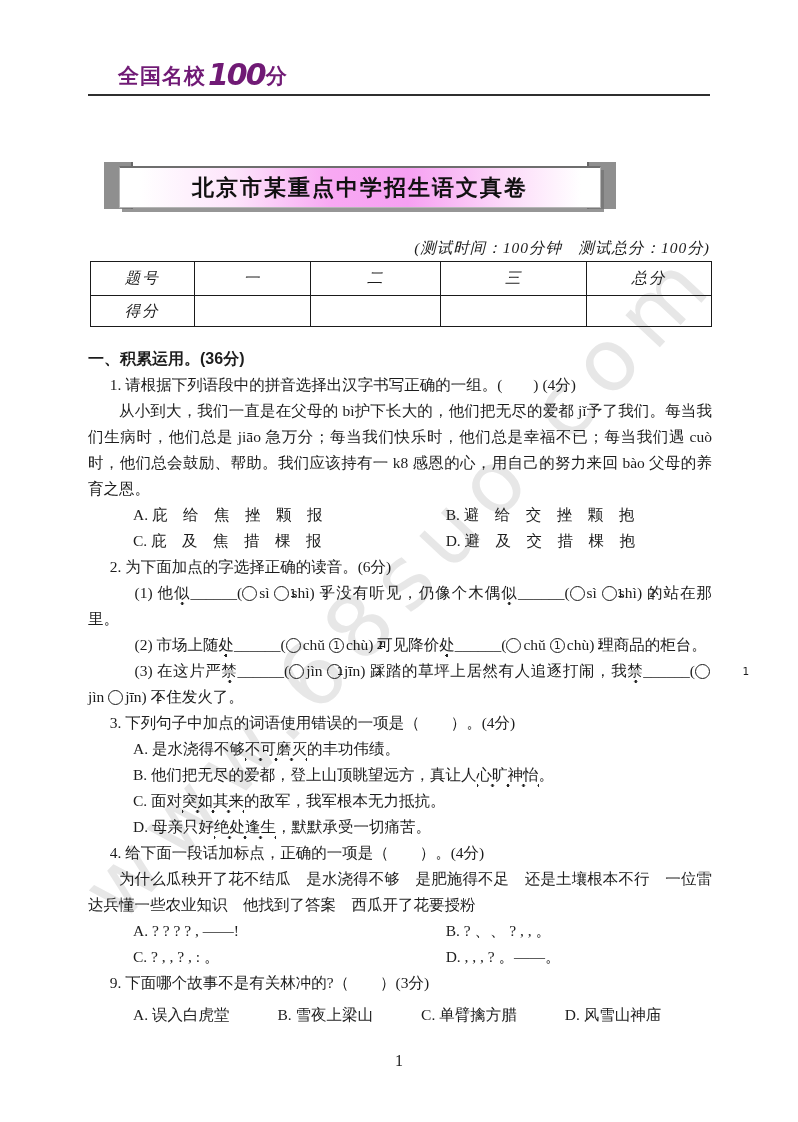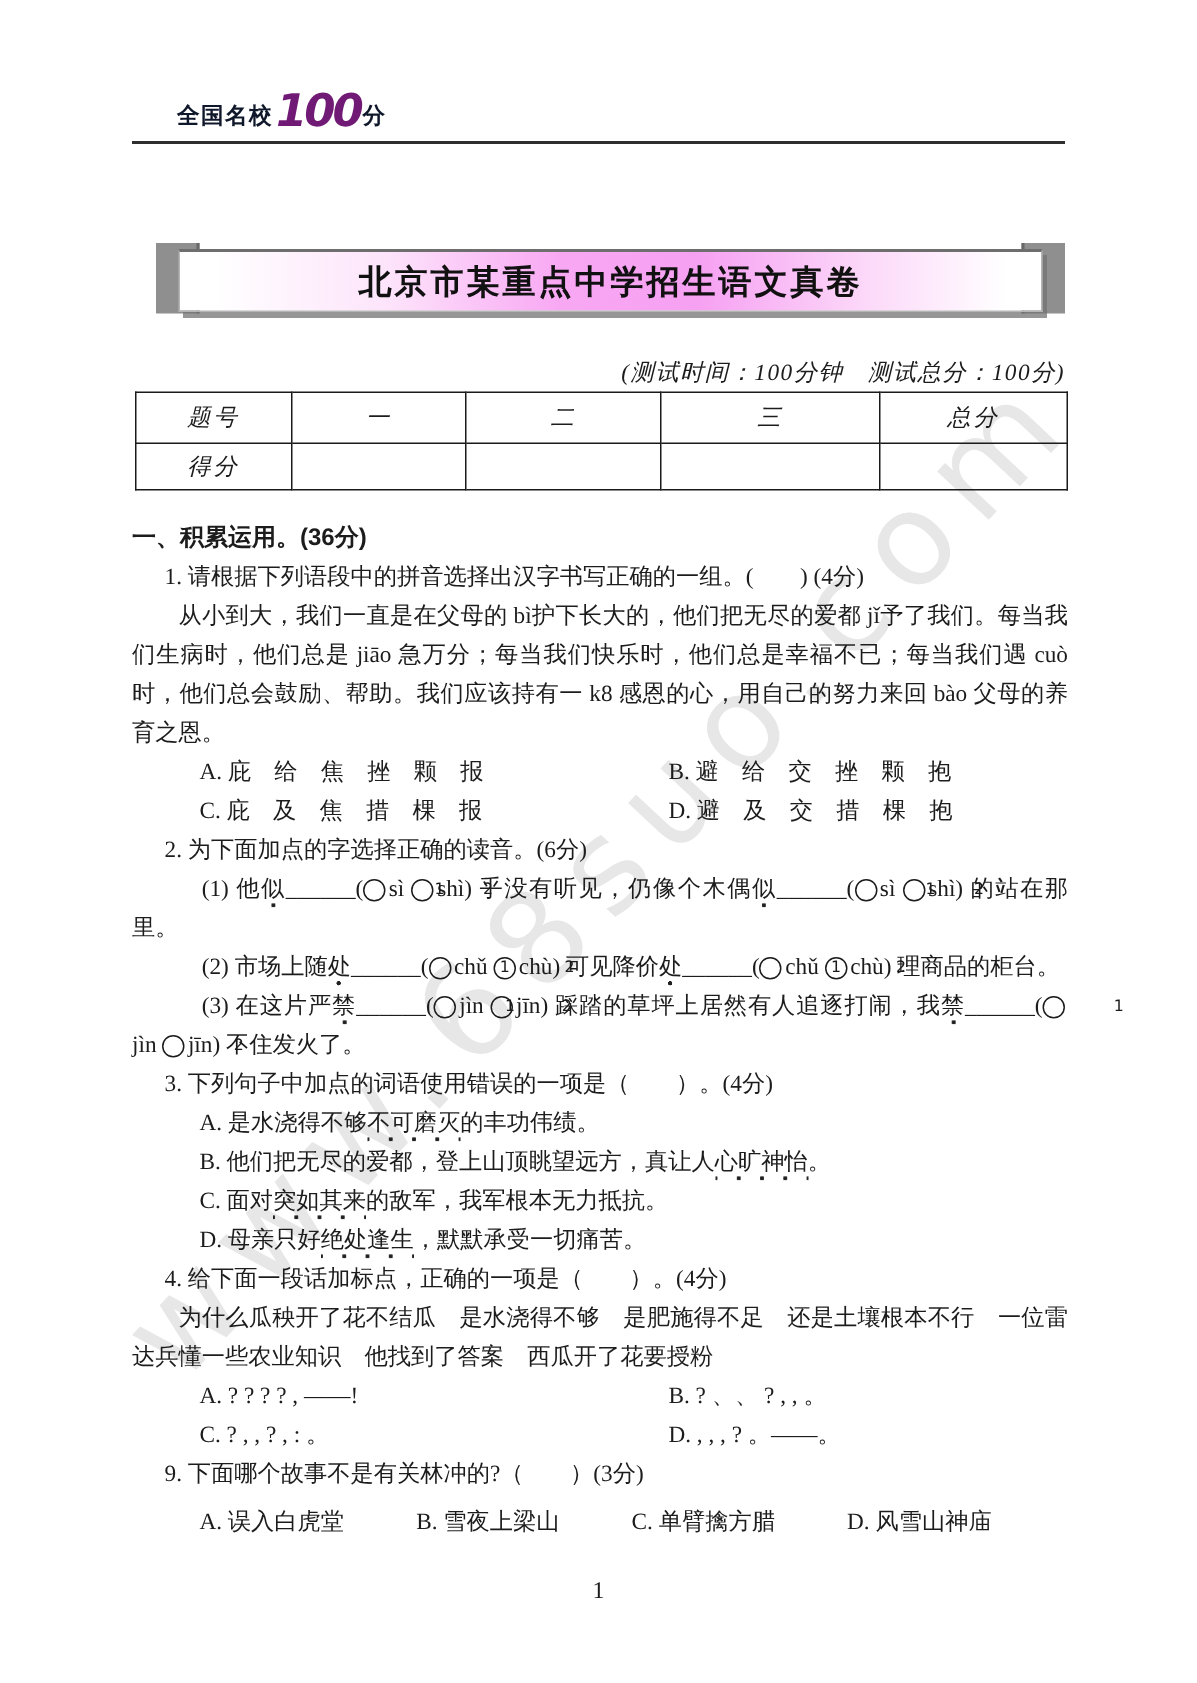--- a/index.html
+++ b/index.html
@@ -8,25 +8,25 @@
   
   .watermark{position:absolute;left:50%;top:52%;transform:translate(-50%,-50%) rotate(-47deg);
         font-family:"DejaVu Sans",sans-serif;font-size:86px;letter-spacing:0.16em;
         color:#e7e7e7;white-space:nowrap;z-index:0;user-select:none;}
   .layer{position:relative;z-index:1;}
   
   .header{position:absolute;left:88px;right:88px;top:52px;height:42px;
         border-bottom:2px solid #2f2f2f;}
   .logo{position:absolute;left:30px;bottom:2px;white-space:nowrap;}
   .logo .t{font-family:Liberation Serif, serif;font-weight:700;
-        font-size:15px;color:#0f172a;letter-spacing:1px;vertical-align:baseline;}
+        font-size:21px;color:#701a75;letter-spacing:1px;vertical-align:baseline;}
   .logo .n{font-family:"DejaVu Sans",sans-serif;font-weight:700;font-style:italic;
         font-size:30px;color:#701a75;letter-spacing:-2px;margin:0 1px 0 2px;vertical-align:-2px;}
   
-  .banner{position:absolute;top:162px;left:104px;width:606px;height:48px;}
+  .banner{position:absolute;top:162px;left:104px;width:512px;height:48px;}
   .cap{position:absolute;top:0;width:27px;height:47px;background:#8f8f8f;}
   .cap.left{left:0;border-right:2px solid #686868;}
   .cap.right{right:0;border-left:2px solid #686868;}
   .band{position:absolute;left:15px;right:15px;top:4px;height:39px;
         background:linear-gradient(90deg,#ffffff 4%,#fde4fb 24%,#f8a8f3 44%,#f6a0f2 60%,#fcd9f9 80%,#ffffff 96%);
         border:1px solid #b5b5b5;border-top:2px solid #6e6e6e;
         box-shadow:3px 4px 0 rgba(115,115,115,0.75);
         display:flex;align-items:center;justify-content:center;}
   .band .title{font-family:"Liberation Sans","DejaVu Sans",sans-serif;font-weight:700;
         font-size:22px;color:#111;letter-spacing:2px;}

